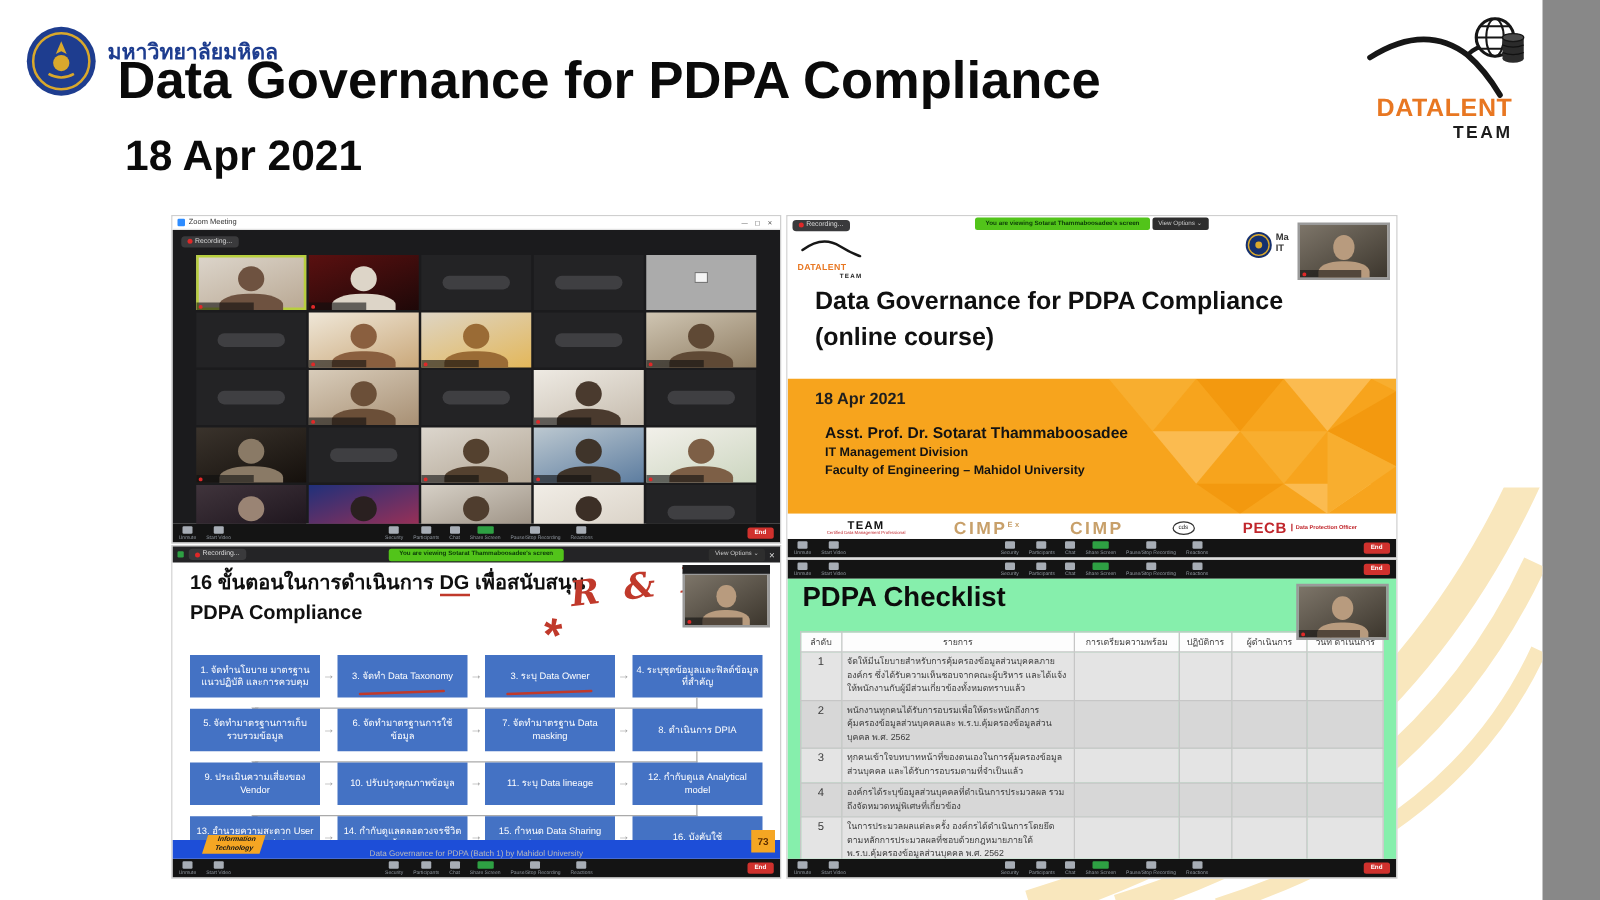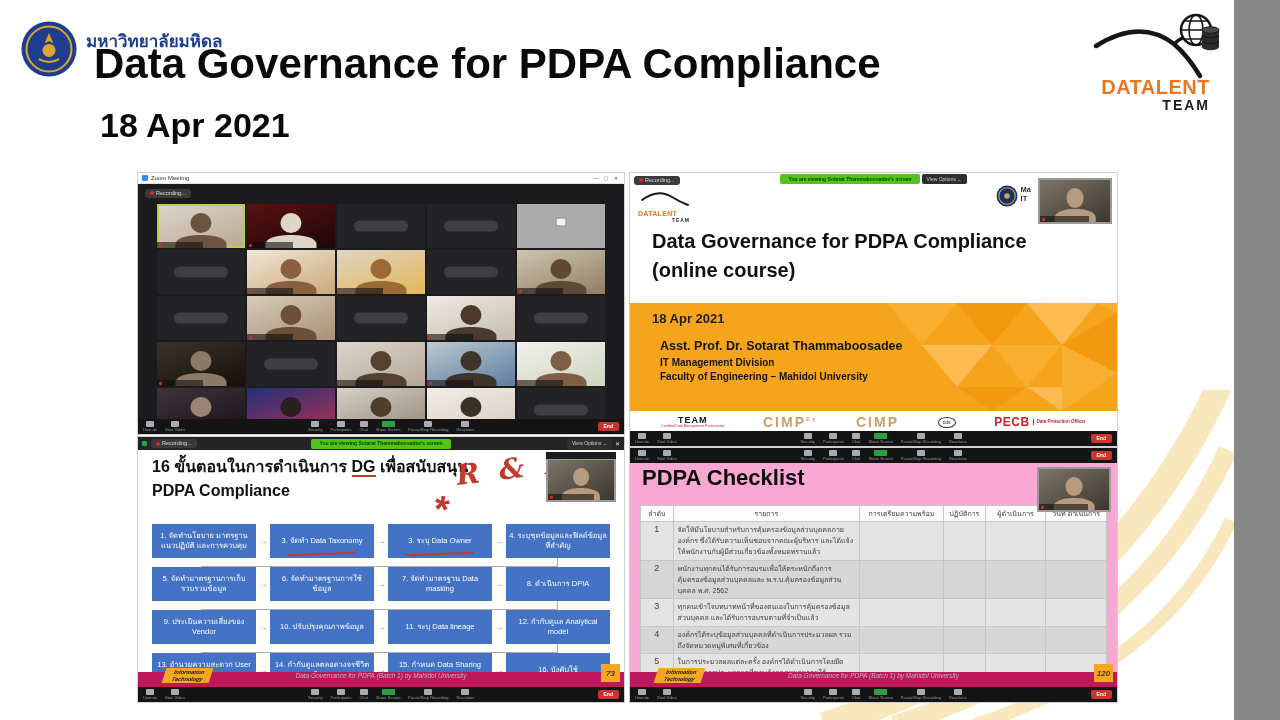--- a/index.html
+++ b/index.html
@@ -102,27 +102,27 @@
   .dg-mark{border-bottom:2.5px solid var(--red);}
   .rr{position:absolute;left:318px;top:2px;font-size:28px;color:var(--red);font-family:"DejaVu Serif",serif;font-style:italic;font-weight:bold;transform:rotate(-7deg);letter-spacing:5px;z-index:3;}
   .star{position:absolute;left:296px;top:40px;font-size:38px;color:var(--red);transform:rotate(9deg);font-weight:bold;z-index:3;line-height:1;}
   .steps-grid{position:absolute;left:14px;right:14px;top:74px;}
   .step-row{display:flex;align-items:center;justify-content:space-between;}
   .step-box{width:104px;height:34px;background:var(--box-blue);color:#fff;font-size:7.5px;line-height:1.35;display:flex;align-items:center;justify-content:center;text-align:center;padding:2px 3px;position:relative;overflow:hidden;}
   .h-arrow{color:#999;font-size:10px;flex:1;text-align:center;line-height:1;}
   .row-connector{height:9px;margin:0 52px;border-right:1px solid #aaa;border-bottom:1px solid #aaa;position:relative;}
   .row-connector .va{position:absolute;left:-3px;bottom:-4px;width:0;height:0;border-left:3px solid transparent;border-right:3px solid transparent;border-top:4px solid #aaa;}
   .red-ul::after{content:"";position:absolute;left:16%;bottom:3px;width:66%;height:2px;background:var(--red);transform:rotate(-2deg);border-radius:2px;}
-  .slide-footer{height:15px;background:#be185d;position:relative;flex:none;display:flex;align-items:flex-start;z-index:4;font-style:italic;}
+  .slide-footer{height:15px;background:#1d4ed8;position:relative;flex:none;display:flex;align-items:flex-end;z-index:4;}
   .flag{position:absolute;left:26px;top:-4px;background:var(--page-orange);color:#161616;font-size:5.5px;font-weight:bold;line-height:1.2;padding:1px 7px 1px 9px;transform:skewX(-18deg);}
   .fcap{margin:0 auto;font-size:6.5px;color:#b9b9b9;}
   .fpage{position:absolute;right:4px;top:-8px;background:var(--page-orange);color:#5c2d00;font-size:8px;font-weight:bold;width:19px;height:18px;display:flex;align-items:center;justify-content:center;z-index:5;}
 
   
-  .br-slide{flex:1;position:relative;background:#f9a8d4;overflow:hidden;}
+  .br-slide{flex:1;position:relative;background:#86efac;overflow:hidden;}
   .br-title{position:absolute;left:12px;top:2px;font-size:22px;font-weight:bold;color:#0c0c0c;}
   .chk{position:absolute;left:10px;right:10px;top:42px;width:467px;border-collapse:collapse;table-layout:fixed;}
   .chk th,.chk td{border:1px solid #c6c6c6;font-size:7px;color:#3c3c3c;padding:2px 4px;vertical-align:top;text-align:left;}
   .chk th{text-align:center;font-weight:normal;background:#fdfdfd;vertical-align:middle;}
   .chk tbody tr:nth-child(odd) td{background:#e4e4e4;}
   .chk tbody tr:nth-child(even) td{background:#d7d7d7;}
   .chk td.no{text-align:center;font-size:9px;font-weight:500;}
   .chk td.item{line-height:1.6;}
 </style>
 </head>
@@ -649,27 +649,20 @@
               <td class="no">5</td>
               <td class="item">ในการประมวลผลแต่ละครั้ง องค์กรได้ดำเนินการโดยยึดตามหลักการประมวลผลที่ชอบด้วยกฎหมายภายใต้ พ.ร.บ.คุ้มครองข้อมูลส่วนบุคคล พ.ศ. 2562</td>
               <td></td>
               <td></td>
               <td></td>
               <td></td>
             </tr>
           </tbody>
       </table>
     </div>
-    <div class="slide-footer">
-      <div class="flag">
-        <span>Information</span><br><span>Technology</span>
-      </div>
-      <div class="fcap">Data Governance for PDPA (Batch 1) by Mahidol University</div>
-      <div class="fpage">120</div>
-    </div>
     <div class="zoom-toolbar">
         <div class="tb-group">
           <div class="tbi">
             <div class="tbic"></div>
             <div class="tbl">Unmute</div>
           </div>
           <div class="tbi">
             <div class="tbic"></div>
             <div class="tbl">Start Video</div>
           </div>

